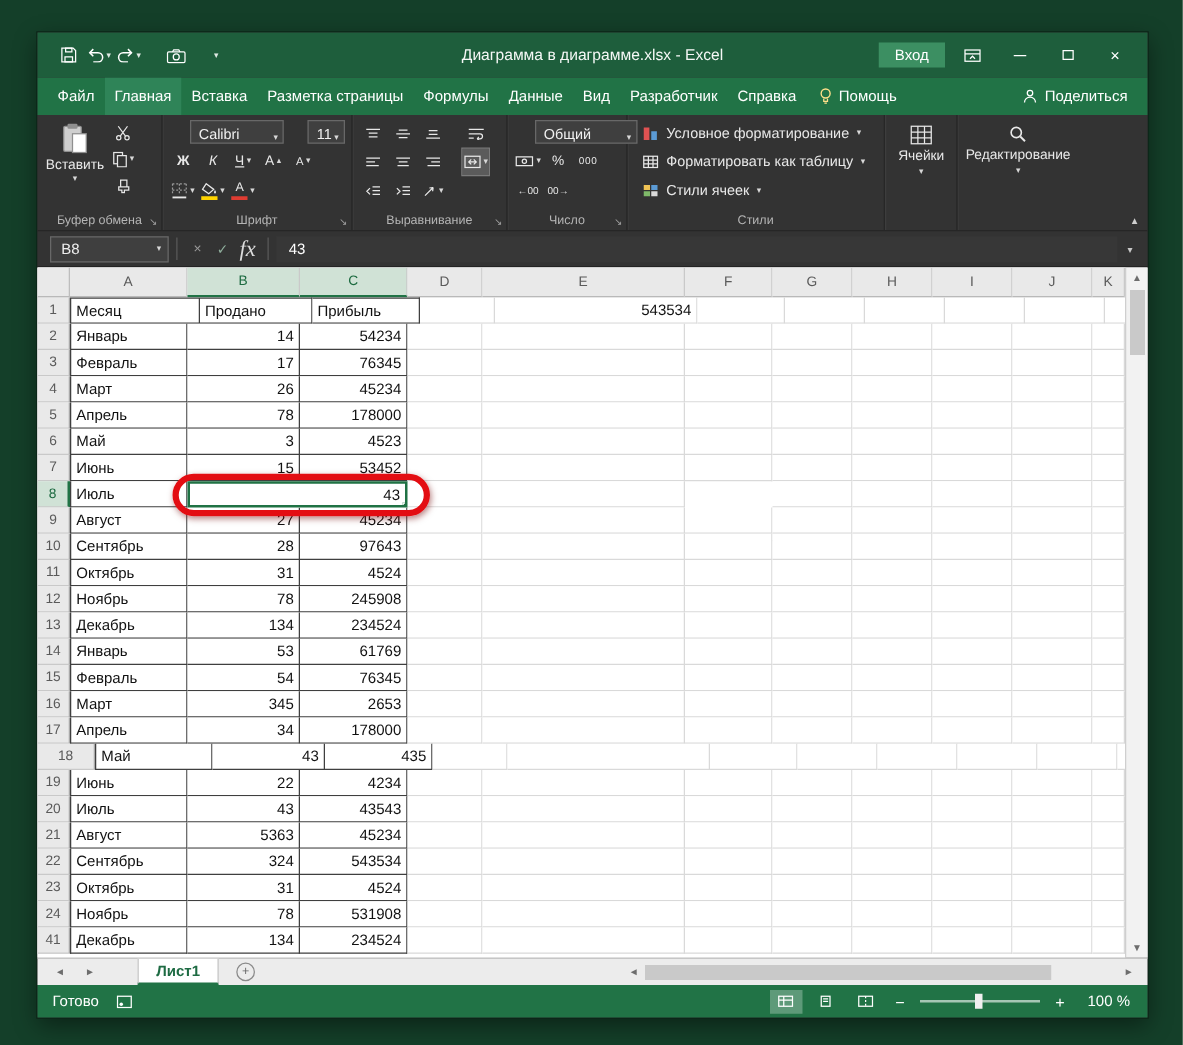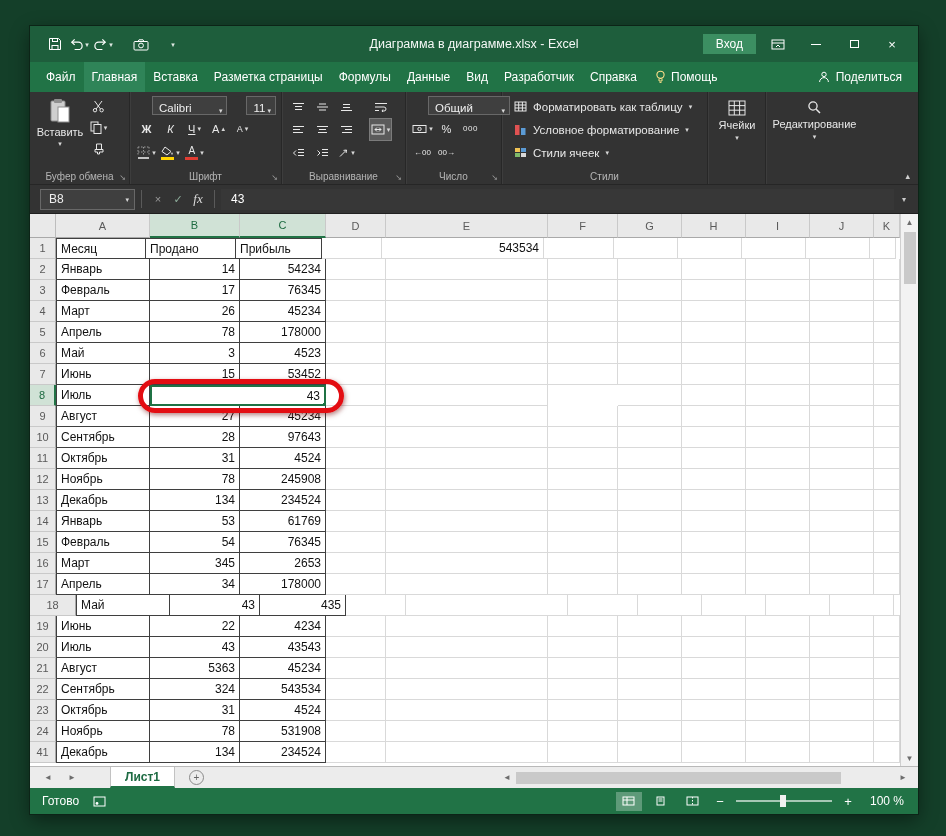--- a/index.html
+++ b/index.html
@@ -55,21 +55,21 @@
   .rspacer{flex:1;}
 
   
   .fbar{height:30px;background:#333;border-top:1px solid #262626;border-bottom:1px solid #1f1f1f;
     display:flex;align-items:center;color:#eee;flex:none;padding:0 4px 0 10px;gap:0;}
   .namebox{width:95px;height:21px;background:#3f3f3f;border:1px solid #686868;display:flex;align-items:center;
     padding:0 5px 0 8px;font-size:12px;}
   .namebox .dd{margin-left:auto;}
   .fdiv{width:1px;height:18px;background:#5a5a5a;margin:0 6px;}
   .fbtn{width:20px;display:flex;align-items:center;justify-content:center;font-size:11px;color:#9a9a9a;}
-  .fx{font-family:"Liberation Serif",serif;font-style:italic;color:#dcdcdc;font-size:13px;}
+  .fx{font-family:"Liberation Serif",serif;font-style:italic;color:#dcdcdc;font-size:18px;}
   .fvalue{flex:1;height:21px;display:flex;align-items:center;padding-left:10px;font-size:12px;color:#fff;background:#373737;}
   .fexpand{width:20px;text-align:center;color:#c9c9c9;font-size:8px;}
 
   
   .grid-wrap{flex:1;display:flex;min-height:0;background:#fff;}
   .grid-area{width:870px;position:relative;overflow:hidden;background:#fff;}
   #col-headers{display:flex;height:24px;}
   .corner{width:26px;background:#e9e9e9;border-right:1px solid #bdbdbd;border-bottom:1px solid #a9a9a9;flex:none;}
   .col-h{background:#e9e9e9;border-right:1px solid #c9c9c9;border-bottom:1px solid #a9a9a9;color:#5a5a5a;
     font-size:11px;display:flex;align-items:center;justify-content:center;flex:none;}
@@ -397,33 +397,33 @@
           <div class="ib" style="font-size:8px;">00→</div>
         </div>
       </div>
       <div class="g-label">Число</div>
       <span class="launcher">↘</span>
     </div>
 
     <div class="rgroup" style="width:206px;">
       <div class="g-body vstack" style="flex-direction:column;gap:2px;">
         <div class="style-btn">
+          <svg width="13" height="12" viewBox="0 0 13 12">
+              <rect x="1" y="1" width="4.5" height="10" fill="#e05252"></rect>
+              <rect x="7" y="4" width="4.5" height="7" fill="#5b9bd5"></rect>
+            </svg>
+          <span>Условное форматирование</span>
+          <span class="dd">▾</span>
+        </div>
+        <div class="style-btn">
           <svg width="13" height="11" viewBox="0 0 13 11">
               <rect x="1" y="1" width="11" height="9" fill="none" stroke="#e8e8e8"></rect>
               <path d="M1 4h11M1 7h11M4.7 1v9M8.4 1v9" stroke="#e8e8e8"></path>
             </svg>
           <span>Форматировать как таблицу</span>
-          <span class="dd">▾</span>
-        </div>
-        <div class="style-btn">
-          <svg width="13" height="12" viewBox="0 0 13 12">
-              <rect x="1" y="1" width="4.5" height="10" fill="#e05252"></rect>
-              <rect x="7" y="4" width="4.5" height="7" fill="#5b9bd5"></rect>
-            </svg>
-          <span>Условное форматирование</span>
           <span class="dd">▾</span>
         </div>
         <div class="style-btn">
           <svg width="13" height="11" viewBox="0 0 13 11">
               <rect x="1" y="1" width="5" height="4" fill="#f0c354"></rect>
               <rect x="7" y="1" width="5" height="4" fill="#5b9bd5"></rect>
               <rect x="1" y="6" width="5" height="4" fill="#7fba6a"></rect>
               <rect x="7" y="6" width="5" height="4" fill="#d9d9d9"></rect>
             </svg>
           <span>Стили ячеек</span>
@@ -485,21 +485,21 @@
           <div class="col-h" style="width: 70px;">F</div>
           <div class="col-h" style="width: 64px;">G</div>
           <div class="col-h" style="width: 64px;">H</div>
           <div class="col-h" style="width: 64px;">I</div>
           <div class="col-h" style="width: 64px;">J</div>
           <div class="col-h" style="width: 26px;">K</div>
         </div>
       <div id="grid-rows">
           <div class="grid-row">
             <div class="row-h" style="width: 26px;">1</div>
-            <div class="c tbl tbl-left tbl-top" style="width: 90px;">Месяц</div>
+            <div class="c tbl tbl-left tbl-top" style="width: 104px;">Месяц</div>
             <div class="c tbl tbl-top" style="width: 90px;">Продано</div>
             <div class="c tbl tbl-top" style="width: 86px;">Прибыль</div>
             <div class="c" style="width: 60px;"></div>
             <div class="c num" style="width: 162px;">543534</div>
             <div class="c" style="width: 70px;"></div>
             <div class="c" style="width: 64px;"></div>
             <div class="c" style="width: 64px;"></div>
             <div class="c" style="width: 64px;"></div>
             <div class="c" style="width: 64px;"></div>
             <div class="c" style="width: 26px;"></div>

